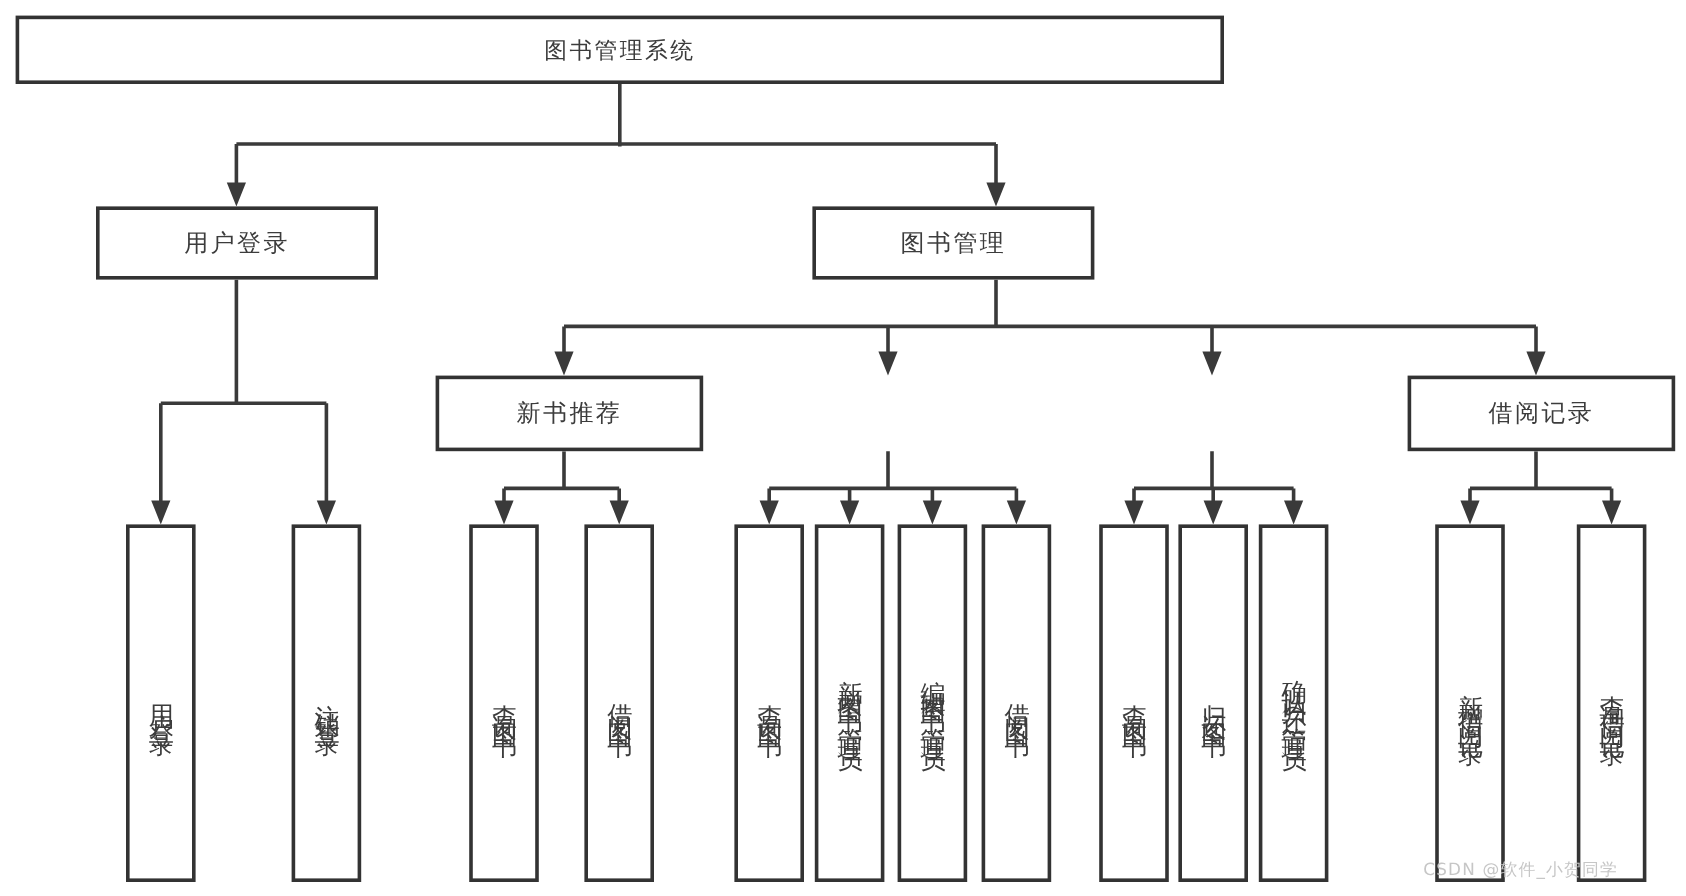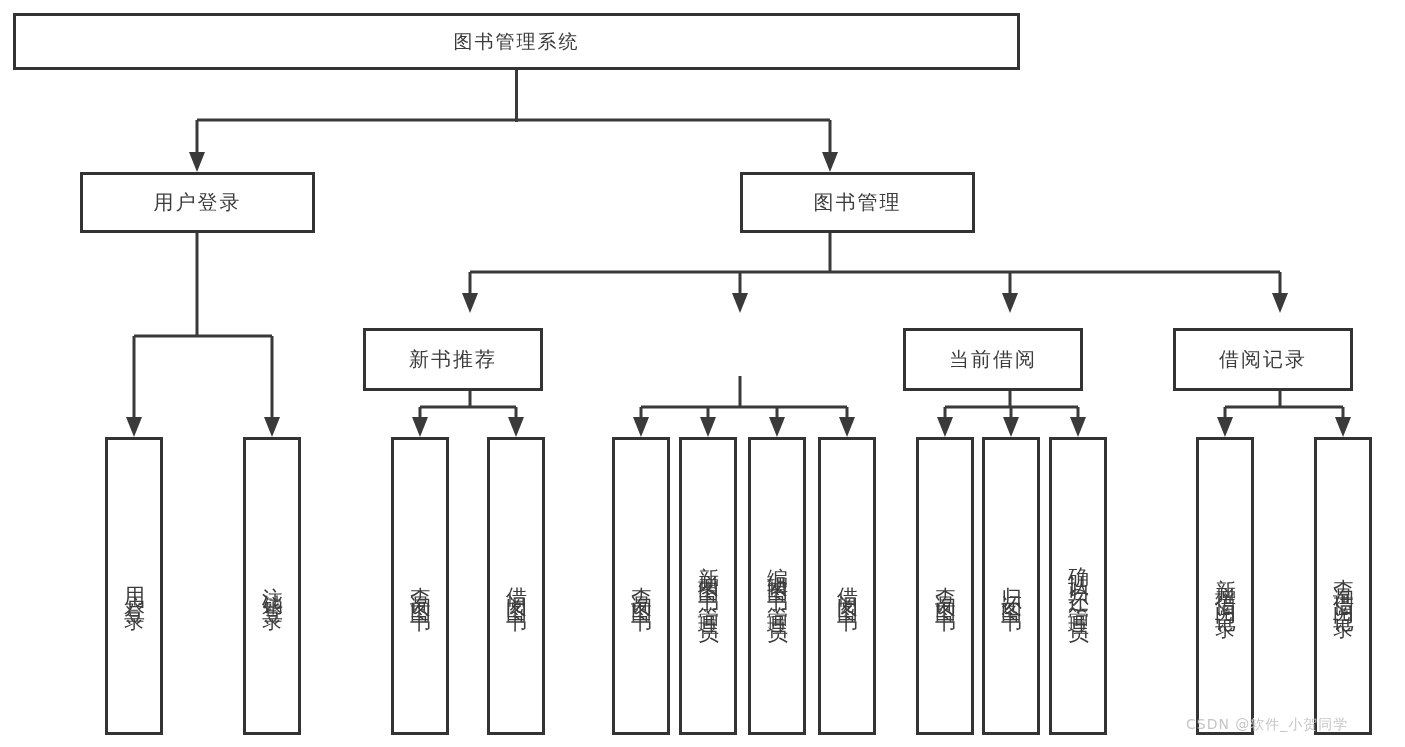--- a/index.html
+++ b/index.html
@@ -26,21 +26,21 @@
     background:var(--box_bg);
     color:var(--text);
     display:flex;align-items:center;justify-content:center;
     font-size:20px;
     letter-spacing:2px;
     text-align:left;
     z-index:2;
   }
   .root{left:13px;top:13px;width:1007px;height:57px;font-size:19px;}
   .l2{top:172px;width:235px;height:61px;}
-  .l3{top:328px;width:180px;height:63px;}
+  .l3{top:313px;width:223px;height:63px;}
   .leaf{
     top:437px;width:58px;height:298px;
     writing-mode:vertical-rl;
     text-orientation:mixed;
     font-size:21px;
     letter-spacing:8px;
     line-height:1;
   }
   .watermark{
     position:absolute;
@@ -110,24 +110,23 @@
       M937,417 L953,417 L945,437 Z
       M1003,417 L1019,417 L1011,437 Z
       M1070,417 L1086,417 L1078,437 Z
       M1217,417 L1233,417 L1225,437 Z
       M1335,417 L1351,417 L1343,437 Z"></path>
   </svg>
 
   <div class="node root">图书管理系统</div>
 
   <div class="node l2" style="left:80px">用户登录</div>
-  <div class="node l2" style="left:740px">图书管理</div>
+  <div class="node l2" style="left:677px">图书管理</div>
 
   <div class="node l3" style="left:363px">新书推荐</div>
-  <div class="node l3" style="left:903px">当前借阅</div>
   <div class="node l3" style="left:1173px">借阅记录</div>
 
   <div class="node leaf" style="left:105px">用户登录</div>
   <div class="node leaf" style="left:243px">注销登录</div>
 
   <div class="node leaf" style="left:391px">查询图书</div>
   <div class="node leaf" style="left:487px">借阅图书</div>
 
   <div class="node leaf" style="left:612px">查询图书</div>
   <div class="node leaf" style="left:679px">新增图书（管理员）</div>

